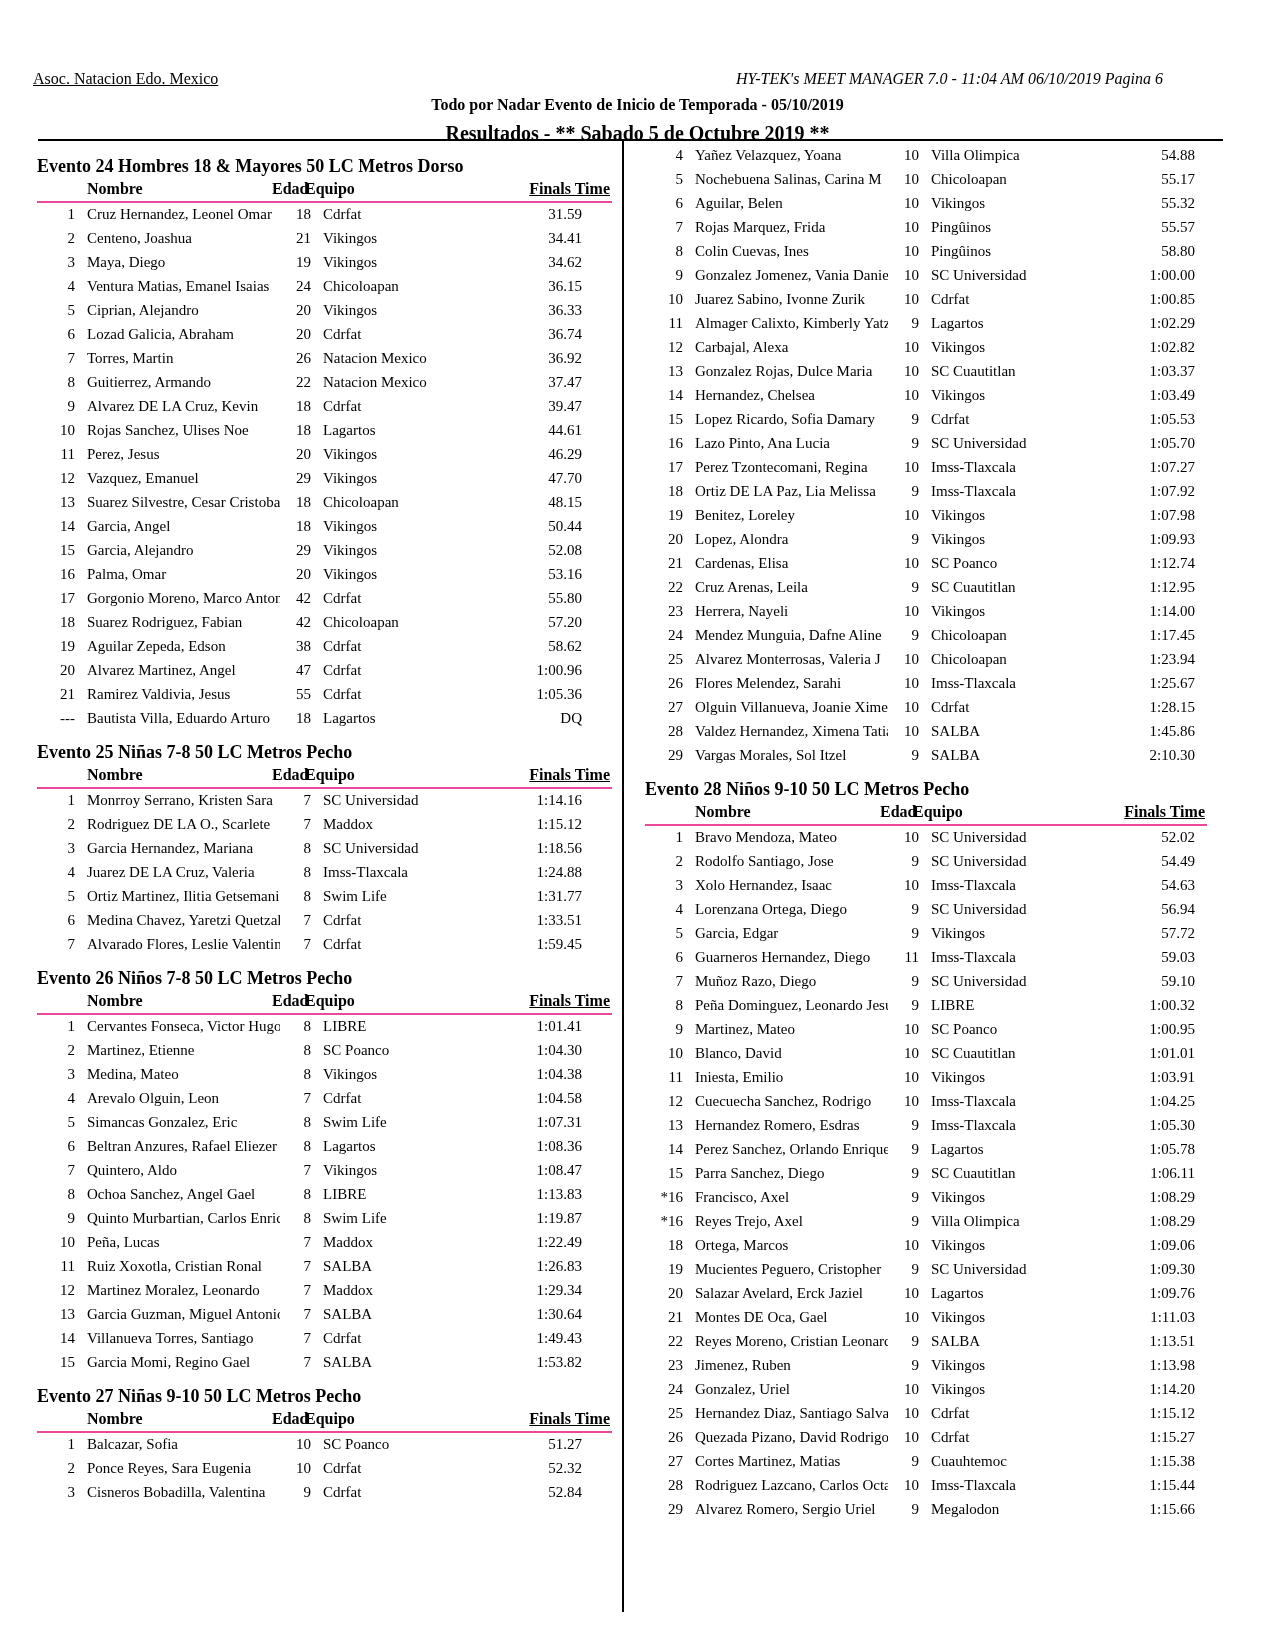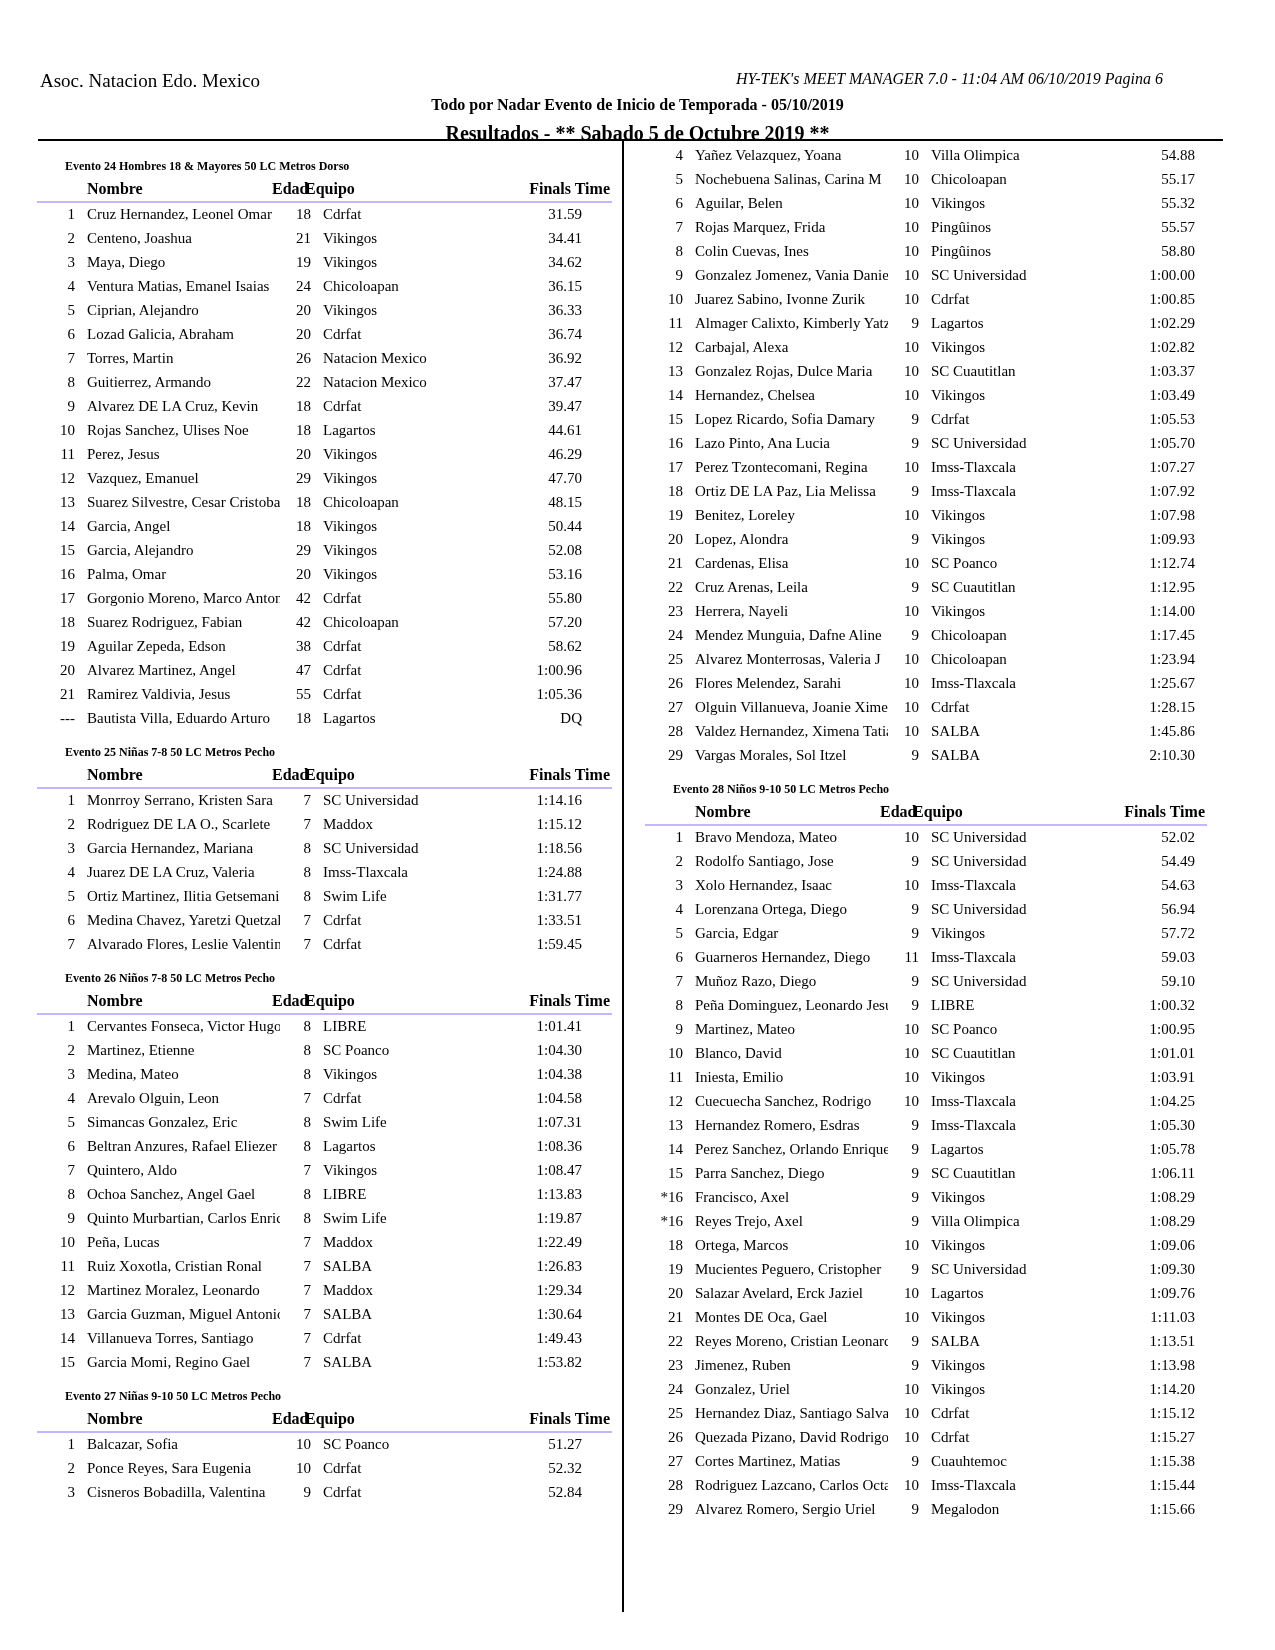--- a/index.html
+++ b/index.html
@@ -1,43 +1,43 @@
 <!DOCTYPE html>
 <html><head>
 <meta charset="utf-8">
 <style>
   html, body { margin: 0; padding: 0; background: #ffffff; }
   body { width: 1275px; height: 1650px; position: relative; overflow: hidden;
          font-family: "Liberation Serif", "DejaVu Serif", serif; color: #000; }
-  .hdr-left { position: absolute; left: 40px; top: 70px; font-size: 19px; }
+  .hdr-left { position: absolute; left: 33px; top: 70px; font-size: 16px; text-decoration: underline; }
   .hdr-right { position: absolute; right: 112px; top: 70px; font-size: 16px; font-style: italic; }
   .hdr-title { position: absolute; left: 0; width: 1275px; top: 96px; text-align: center;
                font-size: 16px; font-weight: bold; }
   .hdr-sub { position: absolute; left: 0; width: 1275px; top: 122px; text-align: center;
              font-size: 20px; font-weight: bold; }
   .top-rule { position: absolute; left: 38px; top: 139px; width: 1185px; height: 2px; background: #000; }
   .divider { position: absolute; left: 622px; top: 139px; width: 2px; height: 1473px; background: #000; }
   .col { position: absolute; }
   .col-left { left: 37px; top: 155px; width: 575px; }
   .col-right { left: 645px; top: 144px; width: 580px; }
   .event { margin-bottom: 10px; }
-  .ev-title { font-weight: bold; font-size: 12px; height: 23px; line-height: 23px; white-space: nowrap; margin-left: 28px; }
-  .colhead { position: relative; height: 23px; border-bottom: 2px solid #c4b5fd; font-weight: bold; font-size: 16px; }
+  .ev-title { font-weight: bold; font-size: 18px; height: 23px; line-height: 23px; white-space: nowrap; }
+  .colhead { position: relative; height: 23px; border-bottom: 2px solid #ec4899; font-weight: bold; font-size: 16px; }
   .colhead span { position: absolute; top: 2px; white-space: nowrap; }
   .row { position: relative; height: 24px; font-size: 15px; }
   .row span { position: absolute; top: 3px; white-space: nowrap; }
   .c-place { width: 38px; text-align: right; left: 0; }
   .c-name { left: 50px; width: 193px; overflow: hidden; }
   .c-age { left: 246px; width: 28px; text-align: right; }
   .c-team { left: 286px; }
   .c-time { right: 30px; text-align: right; }
   .h-name { left: 50px; }
   .h-age { left: 235px; }
   .h-team { left: 268px; }
-  .h-time { right: 2px; }
+  .h-time { right: 2px; text-decoration: underline; }
   .col-right .c-place { width: 38px; }
   .col-right .c-time { right: 30px; }
   .col-right .colhead { margin-right: 18px; }
 </style>
 </head>
 <body>
 
 <div class="hdr-left">Asoc. Natacion Edo. Mexico</div>
 <div class="hdr-right">HY-TEK's MEET MANAGER 7.0 - 11:04 AM  06/10/2019  Pagina 6</div>
 <div class="hdr-title">Todo por Nadar Evento de Inicio de Temporada - 05/10/2019</div>

